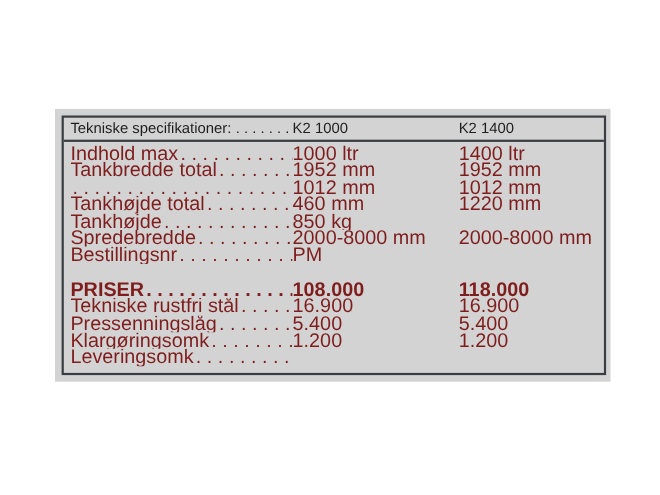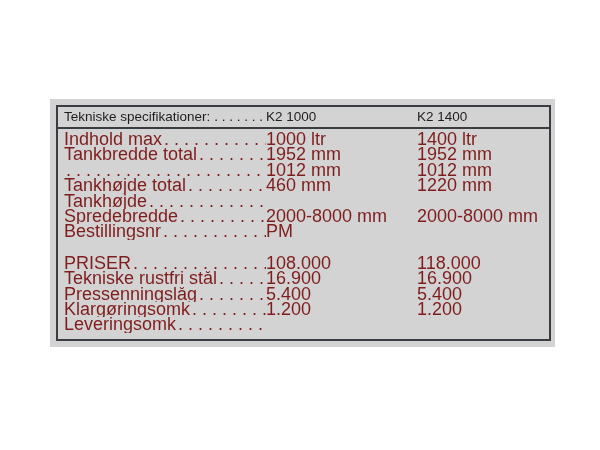--- a/index.html
+++ b/index.html
@@ -72,21 +72,21 @@
   .header-row .cell-label {
     overflow: visible;
   }
   .header-row .dots-inline {
     margin-left: 4px;
   }
   .spacer-row {
     height: 16px;
   }
   .bold {
-    font-weight: normal;
+    font-weight: bold;
   }
 </style>
 </head>
 <body>
 
 <div class="panel">
   <div class="frame">
 
     <div class="header-row">
       <div class="cell-label">
@@ -132,20 +132,21 @@
         </div>
         <div class="cell-v1">460 mm</div>
         <div class="cell-v2">1220 mm</div>
       </div>
 
       <div class="row">
         <div class="cell-label">
           <span>Tankhøjde</span>
           <span class="dots">. . . . . . . . . . . . . . . . . . . . . . . . . . . . . . . .</span>
         </div>
+        <div class="cell-v2">850 kg</div>
       </div>
 
       <div class="row">
         <div class="cell-label">
           <span>Spredebredde</span>
           <span class="dots">. . . . . . . . . . . . . . . . . . . . . . . . . . . . . . . .</span>
         </div>
         <div class="cell-v1">2000-8000 mm</div>
         <div class="cell-v2">2000-8000 mm</div>
       </div>

